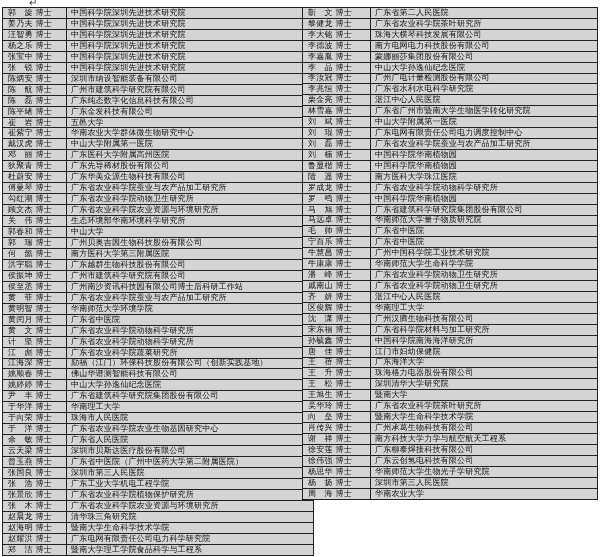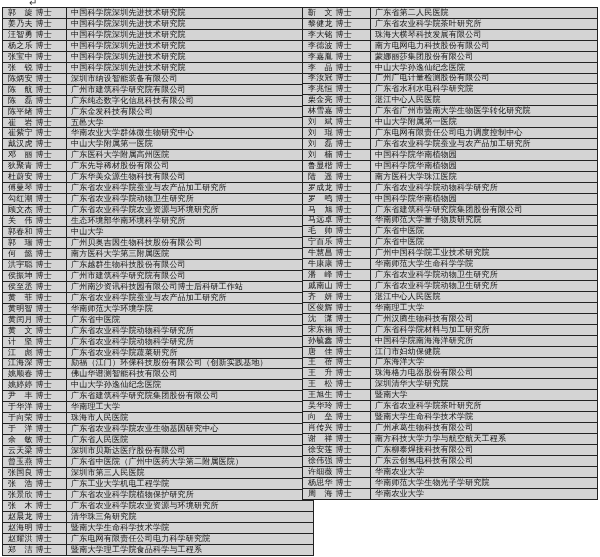--- a/index.html
+++ b/index.html
@@ -419,25 +419,25 @@
   </tr>
       <tr>
     <td class="name-cell"><span class="nm">徐安莲</span><span class="deg">博士</span></td>
     <td class="org-cell">广东柳泰焊接科技有限公司</td>
   </tr>
       <tr>
     <td class="name-cell"><span class="nm">徐伟强</span><span class="deg">博士</span></td>
     <td class="org-cell">广东云创氢电科技有限公司</td>
   </tr>
       <tr>
-    <td class="name-cell"><span class="nm">许细薇</span><span class="deg">博士</span></td>
-    <td class="org-cell">华南农业大学</td>
-  </tr>
-      <tr>
     <td class="name-cell"><span class="nm">杨思华</span><span class="deg">博士</span></td>
     <td class="org-cell">华南师范大学生物光子学研究院</td>
+  </tr>
+      <tr>
+    <td class="name-cell"><span class="nm">杨　扬</span><span class="deg">博士</span></td>
+    <td class="org-cell">深圳市第三人民医院</td>
   </tr>
       <tr>
     <td class="name-cell"><span class="nm">周　海</span><span class="deg">博士</span></td>
     <td class="org-cell">华南农业大学</td>
   </tr>
     </tbody>
 </table>
 
 </body></html>

